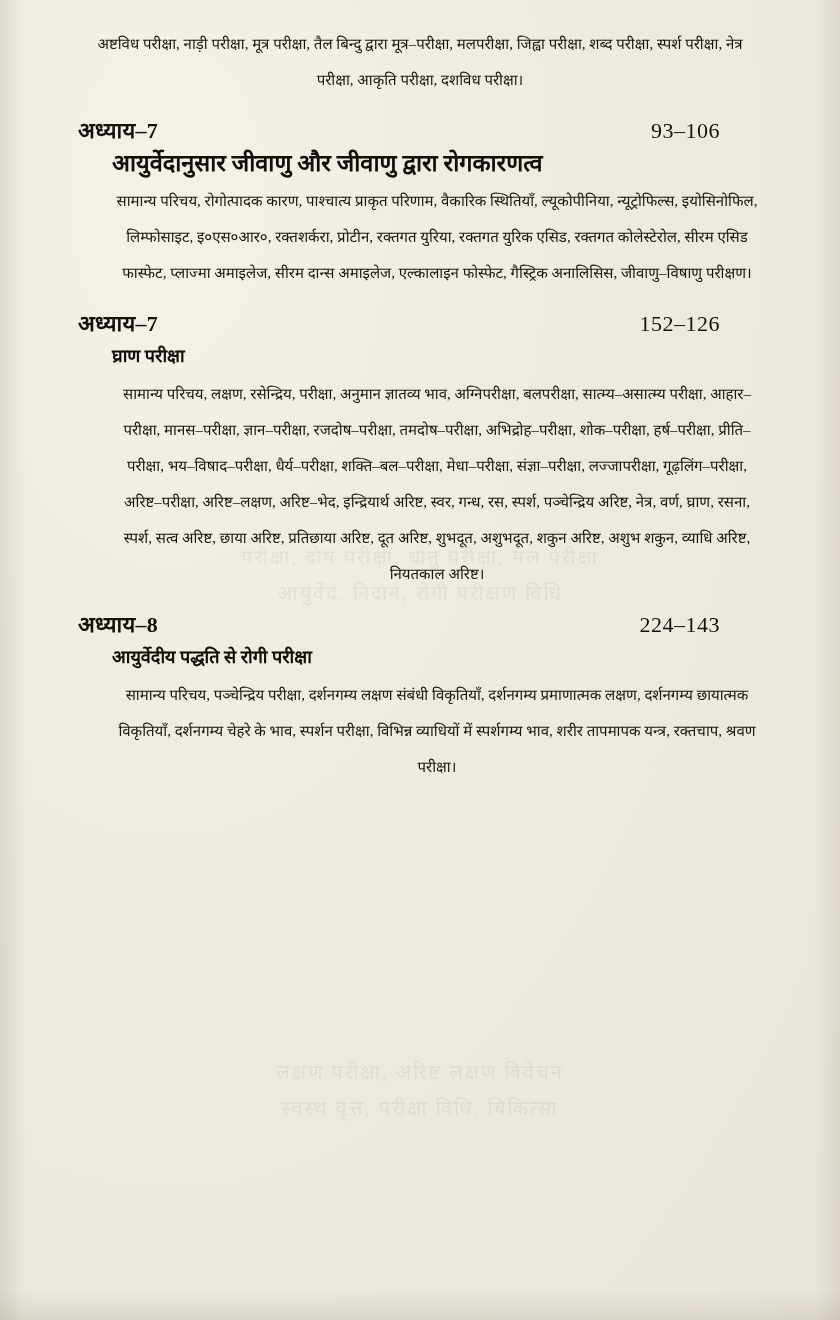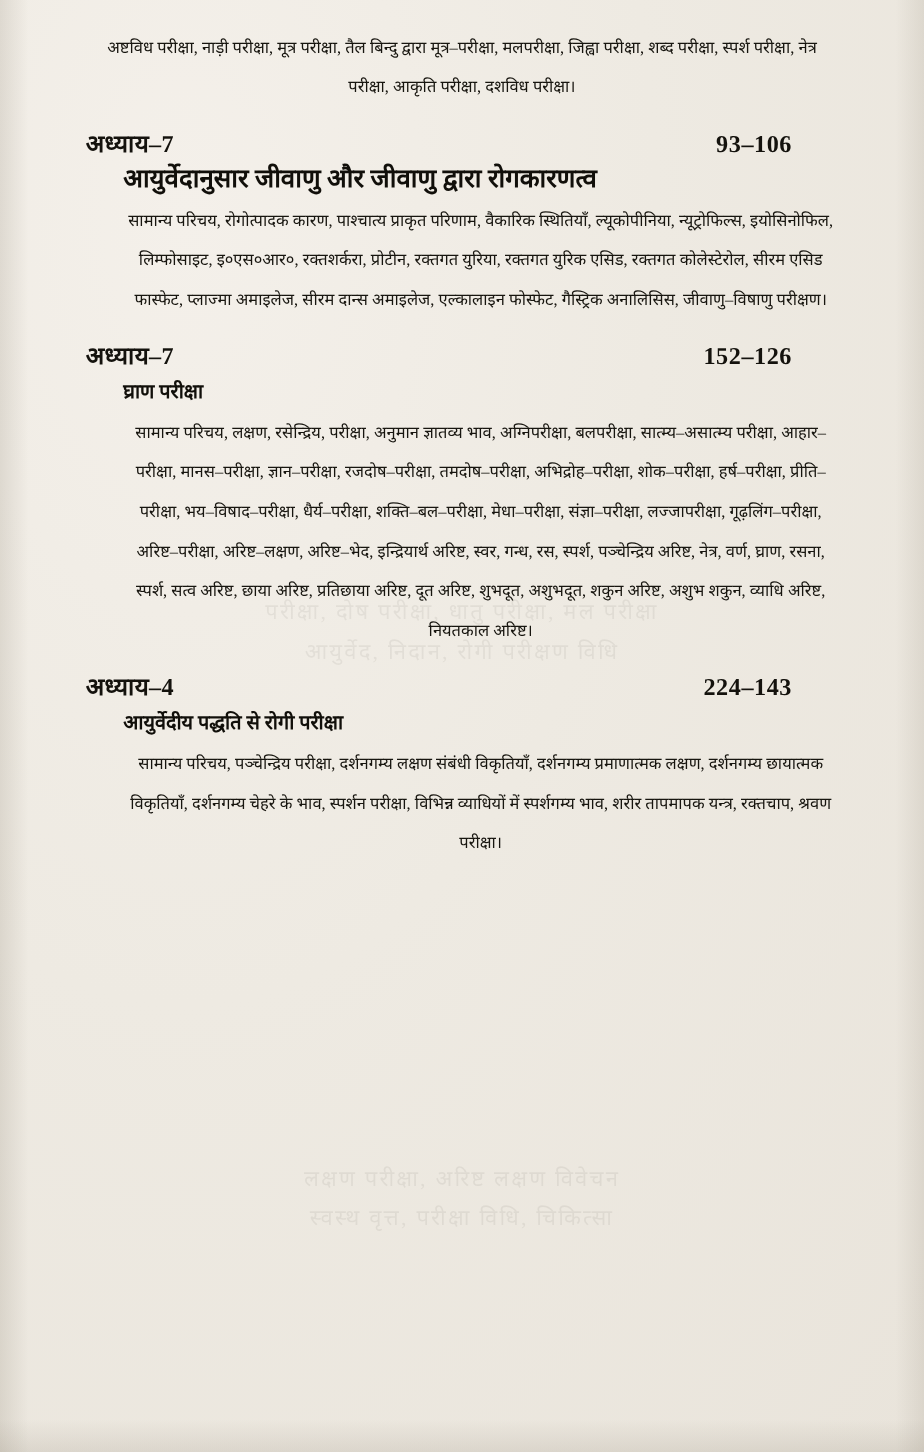--- a/index.html
+++ b/index.html
@@ -49,21 +49,21 @@
     margin-bottom: 2px;
   }
   .chapter-label {
     font-size: 22px;
     font-weight: 600;
     letter-spacing: 0.3px;
     color: #14120d;
   }
   .chapter-pages {
     font-size: 22px;
-    font-weight: 700;
+    font-weight: 400;
     letter-spacing: 0.5px;
     color: #14120d;
     padding-right: 42px;
   }
   .chapter-title {
     font-size: 23.5px;
     font-weight: 700;
     padding-left: 34px;
     margin-bottom: 3px;
     color: #110f0a;
@@ -135,21 +135,21 @@
       <div class="chapter-row">
         <span class="chapter-label">अध्याय–7</span>
         <span class="chapter-pages">152–126</span>
       </div>
       <div class="chapter-title sm">घ्राण परीक्षा</div>
       <p class="para indent">सामान्य परिचय, लक्षण, रसेन्द्रिय, परीक्षा, अनुमान ज्ञातव्य भाव, अग्निपरीक्षा, बलपरीक्षा, सात्म्य–असात्म्य परीक्षा, आहार–परीक्षा, मानस–परीक्षा, ज्ञान–परीक्षा, रजदोष–परीक्षा, तमदोष–परीक्षा, अभिद्रोह–परीक्षा, शोक–परीक्षा, हर्ष–परीक्षा, प्रीति–परीक्षा, भय–विषाद–परीक्षा, धैर्य–परीक्षा, शक्ति–बल–परीक्षा, मेधा–परीक्षा, संज्ञा–परीक्षा, लज्जापरीक्षा, गूढ़लिंग–परीक्षा, अरिष्ट–परीक्षा, अरिष्ट–लक्षण, अरिष्ट–भेद, इन्द्रियार्थ अरिष्ट, स्वर, गन्ध, रस, स्पर्श, पञ्चेन्द्रिय अरिष्ट, नेत्र, वर्ण, घ्राण, रसना, स्पर्श, सत्व अरिष्ट, छाया अरिष्ट, प्रतिछाया अरिष्ट, दूत अरिष्ट, शुभदूत, अशुभदूत, शकुन अरिष्ट, अशुभ शकुन, व्याधि अरिष्ट, नियतकाल अरिष्ट।</p>
     </div>
 
     <div class="block">
       <div class="chapter-row">
-        <span class="chapter-label">अध्याय–4</span>
+        <span class="chapter-label">अध्याय–8</span>
         <span class="chapter-pages">224–143</span>
       </div>
       <div class="chapter-title sm">आयुर्वेदीय पद्धति से रोगी परीक्षा</div>
       <p class="para indent">सामान्य परिचय, पञ्चेन्द्रिय परीक्षा, दर्शनगम्य लक्षण संबंधी विकृतियाँ, दर्शनगम्य प्रमाणात्मक लक्षण, दर्शनगम्य छायात्मक विकृतियाँ, दर्शनगम्य चेहरे के भाव, स्पर्शन परीक्षा, विभिन्न व्याधियों में स्पर्शगम्य भाव, शरीर तापमापक यन्त्र, रक्तचाप, श्रवण परीक्षा।</p>
     </div>
 
   </div>
 
   <div class="edge-shadow"></div>
   <div class="edge-shadow right"></div>

